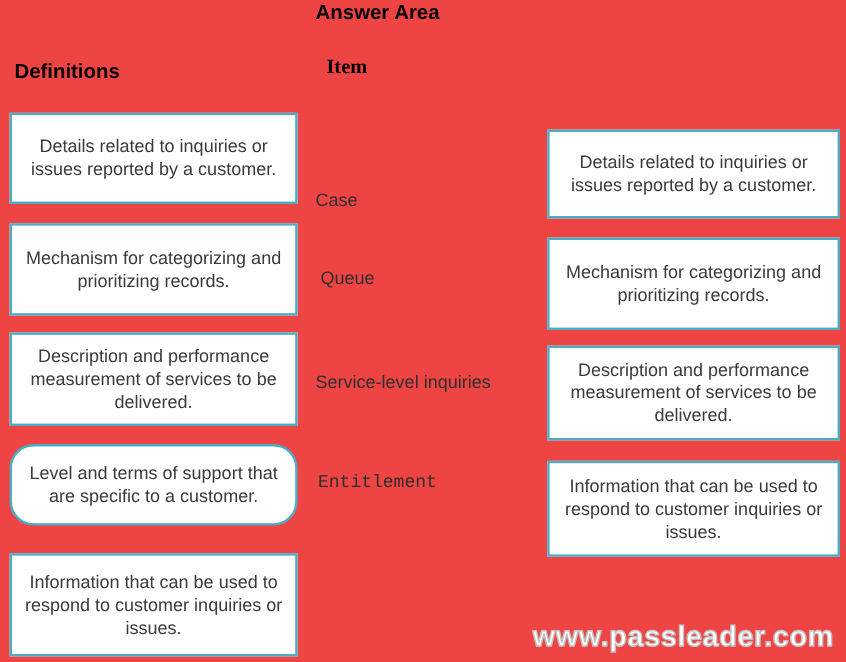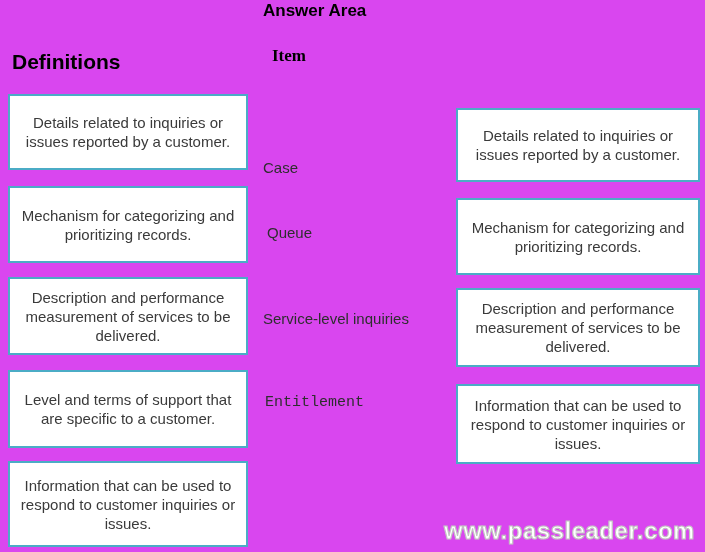--- a/index.html
+++ b/index.html
@@ -5,52 +5,52 @@
   html, body {
     margin: 0;
     padding: 0;
     background: #ffffff;
     font-family: "Liberation Sans", "DejaVu Sans", sans-serif;
   }
   .canvas {
     position: relative;
     width: 705px;
     height: 552px;
-    background: #d946ef;
+    background: #ef4444;
     overflow: hidden;
   }
   .heading {
     position: absolute;
     font-weight: bold;
     color: #000000;
     white-space: nowrap;
   }
   .title-answer-area { left: 263px; top: 1px;  font-size: 17px; }
-  .hdr-definitions   { left: 12px;  top: 50px; font-size: 21px; }
+  .hdr-definitions   { left: 12px;  top: 50px; font-size: 17px; }
   .hdr-item          { left: 272px; top: 46px; font-size: 17px; font-family: Liberation Serif, serif; }
 
   .box {
     position: absolute;
     box-sizing: border-box;
     border: 2px solid #4bacc6;
     background: #ffffff;
     display: flex;
     align-items: center;
     justify-content: center;
     text-align: center;
     font-size: 15px;
     line-height: 19px;
     color: #3a3a3a;
     padding: 2px 3px;
   }
   .lbox { left: 8px;   width: 240px; }
   .lbox1 { top: 94px;  height: 76px; }
   .lbox2 { top: 186px; height: 77px; }
   .lbox3 { top: 277px; height: 78px; }
-  .lbox4 { top: 370px; height: 78px; }
+  .lbox4 { top: 370px; height: 68px; border-radius: 20px; }
   .lbox5 { top: 461px; height: 86px; }
 
   .rbox { left: 456px; width: 244px; }
   .rbox1 { top: 108px; height: 74px; }
   .rbox2 { top: 198px; height: 77px; }
   .rbox3 { top: 288px; height: 79px; }
   .rbox4 { top: 384px; height: 80px; }
 
   .item-label {
     position: absolute;

